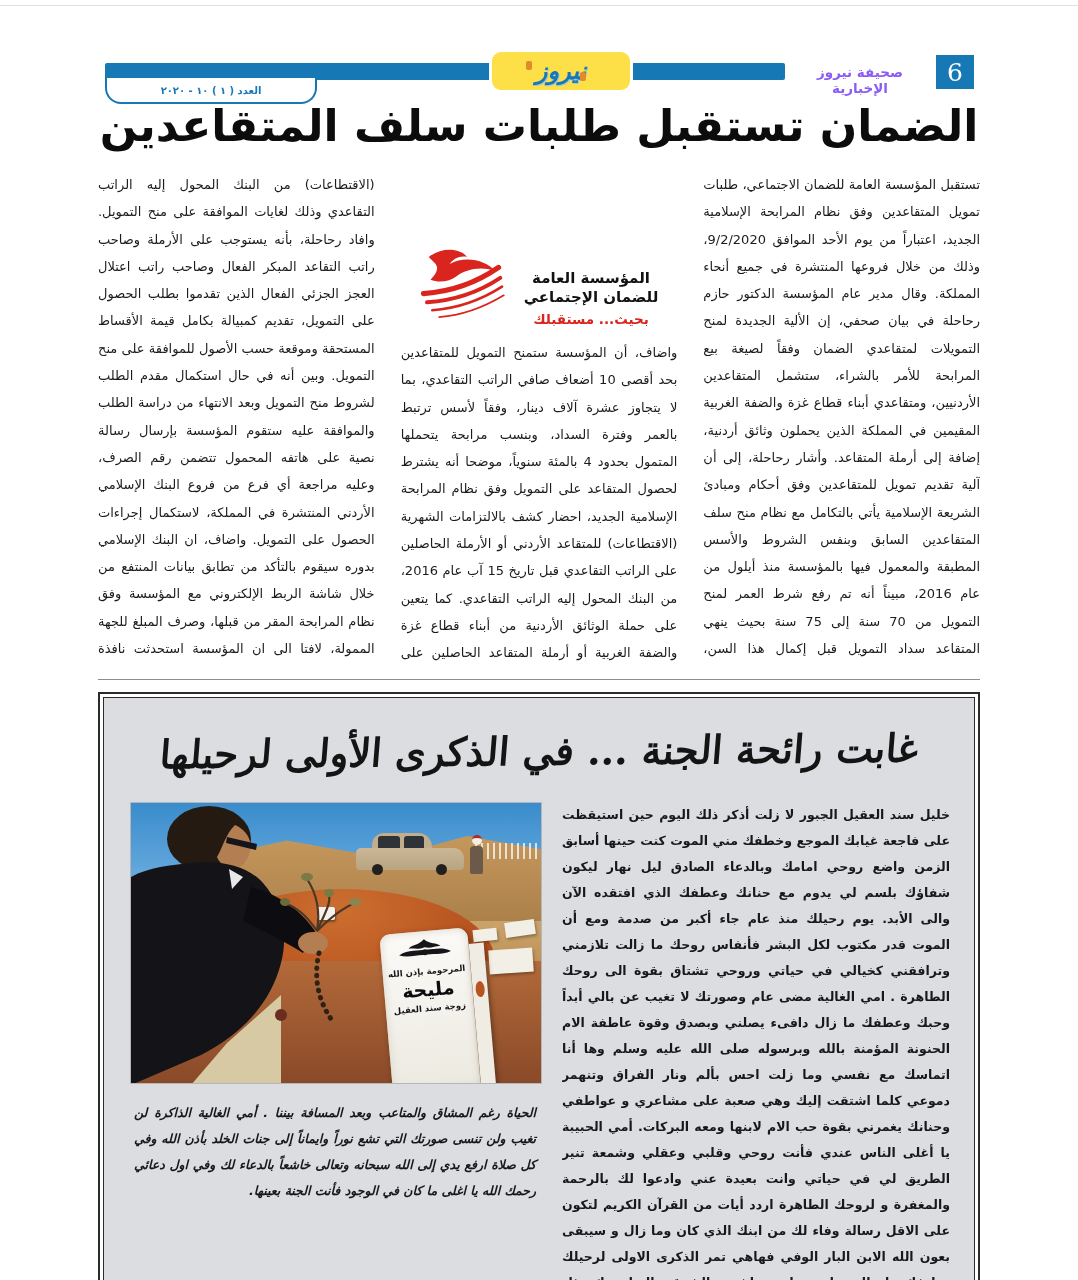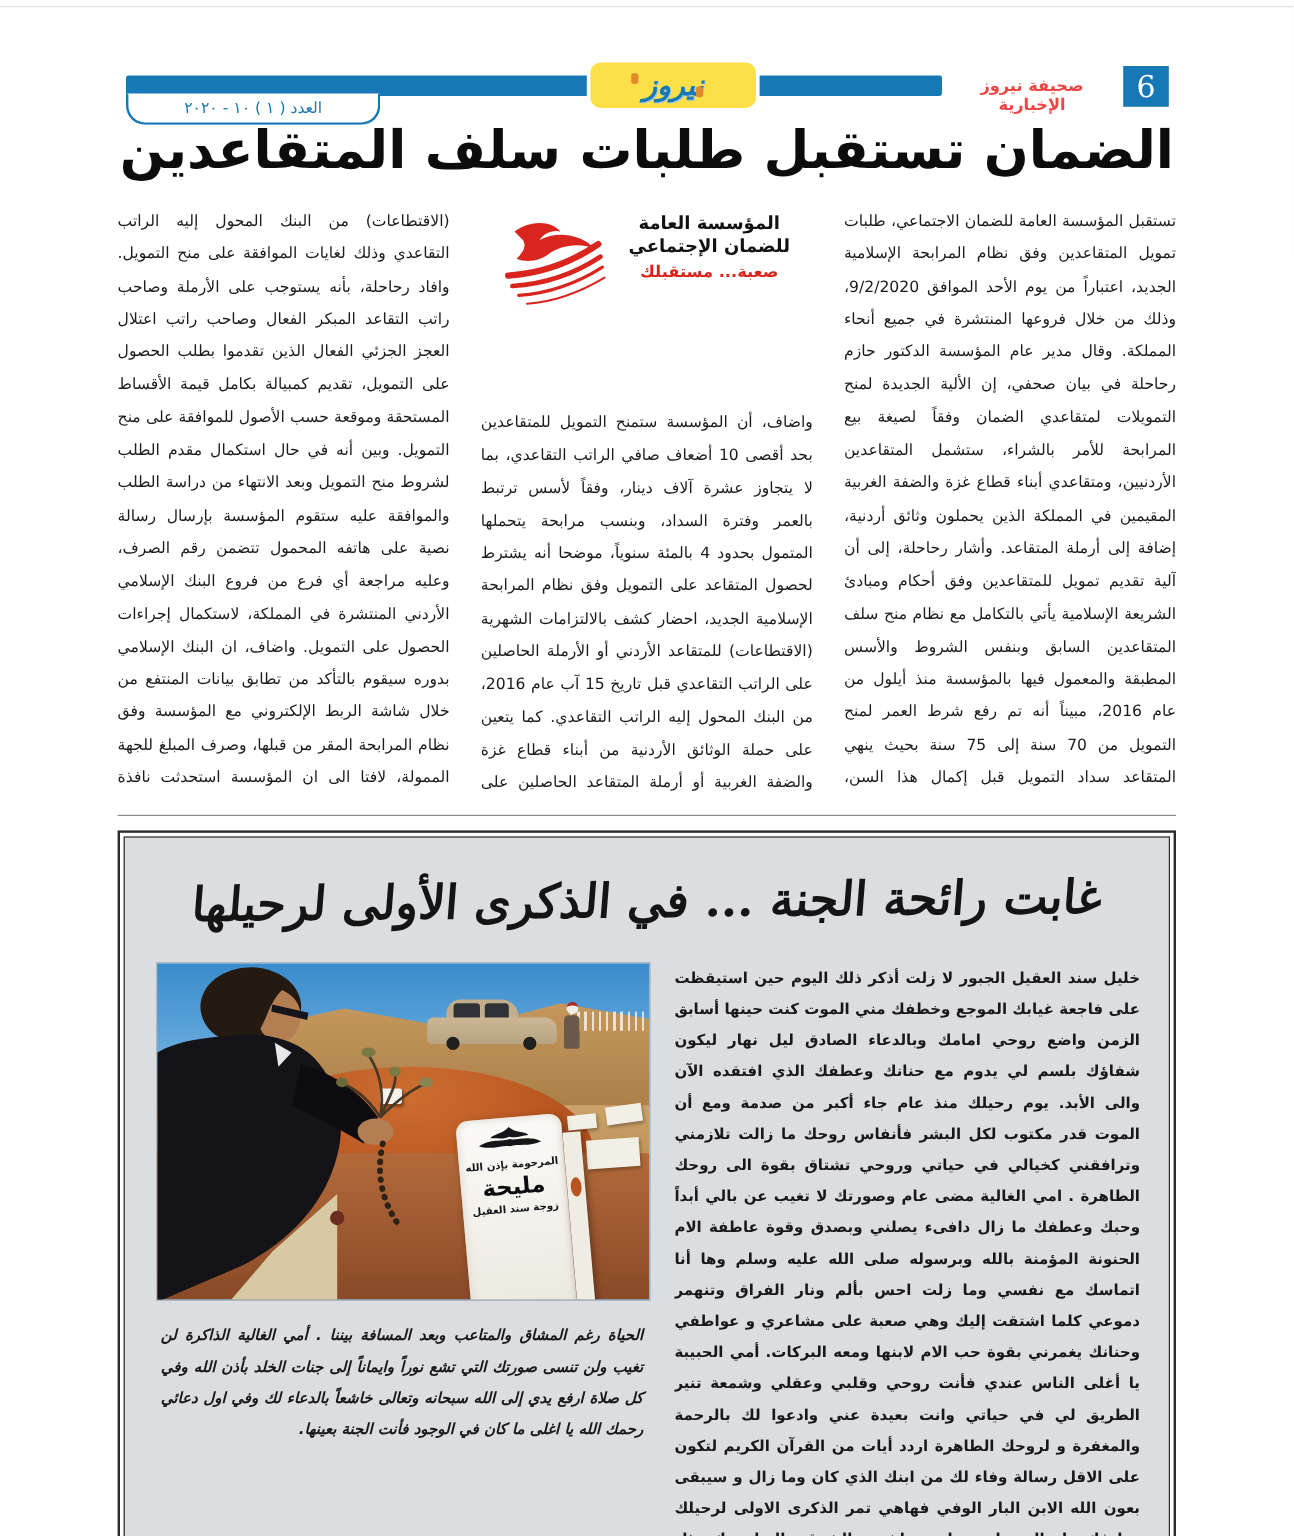--- a/index.html
+++ b/index.html
@@ -19,39 +19,39 @@
   .header-bar {
     position:absolute; left:105px; top:63px; width:680px; height:17px;
     background:#1778b6; border-radius:2px;
   }
   .issue-tab {
     position:absolute; left:105px; top:78px; width:212px; height:26px;
     background:#ffffff; border:2px solid #1778b6; border-top:none;
     border-radius:0 0 16px 16px;
     display:flex; align-items:center; justify-content:center;
   }
-  .issue-tab span { color:#1778b6; font-size:13px; font-weight:normal; direction:rtl; }
+  .issue-tab span { color:#1778b6; font-size:10px; font-weight:bold; direction:rtl; }
   .masthead {
     position:absolute; left:492px; top:52px; width:138px; height:38px;
     background:#fde047; border-radius:9px;
     display:flex; align-items:center; justify-content:center;
     box-shadow:0 0 0 3px #ffffff;
   }
   .masthead .mast-text {
     color:#1778b6; font-weight:bold; font-size:24px; letter-spacing:-1px;
     text-shadow:1px 1px 0 #9cc6e2; font-style:italic;
   }
   .masthead .dot1, .masthead .dot2 {
     position:absolute; width:6px; height:9px; background:#e08a2c; border-radius:2px;
   }
   .masthead .dot1 { left:34px; top:9px; }
   .masthead .dot2 { left:88px; top:20px; }
   .paper-name {
     position:absolute; left:788px; top:64px; width:144px;
-    color:#ef4444; font-weight:bold; font-size:13.5px; text-align:center; direction:rtl;
+    color:#8b5cf6; font-weight:bold; font-size:13.5px; text-align:center; direction:rtl;
   }
   .page-num {
     position:absolute; left:936px; top:55px; width:38px; height:34px;
     background:#1778b6; color:#fff;
     font-family:"DejaVu Serif", serif; font-size:25px;
     display:flex; align-items:center; justify-content:center;
   }
 
   
   .content { position:absolute; top:100px; left:98px; width:882px; }
@@ -65,21 +65,21 @@
     display:flex; direction:rtl; gap:26px;
     height:492px; overflow:hidden;
   }
   .article1 .col { flex:1 1 0; overflow:hidden; }
   .article1 p {
     margin:0; text-align:justify; direction:rtl;
     font-size:13px; line-height:2.1; color:#1b1b1b;
   }
 
   .gosi-logo {
-    height:168px; display:flex; direction:rtl; align-items:flex-start;
+    height:168px; display:flex; direction:rtl; align-items:flex-end;
     justify-content:center; gap:8px; padding:6px 0 12px 0;
   }
   .gosi-text { text-align:center; direction:rtl; }
   .gosi-l1 { font-size:15px; font-weight:bold; color:#121212; line-height:1.25; }
   .gosi-l2 { font-size:15px; font-weight:bold; color:#121212; line-height:1.2; }
   .gosi-slogan { font-size:13.5px; font-weight:bold; color:#d9251d; margin-top:5px; }
   .gosi-swoosh { width:96px; height:86px; flex:0 0 auto; }
 
   .art-divider { border:none; border-top:1px solid #8d8d8d; margin:16px 0 12px 0; }
 
@@ -211,21 +211,21 @@
     <section class="article1">
       <div class="col">
         <p>تستقبل المؤسسة العامة للضمان الاجتماعي، طلبات تمويل المتقاعدين وفق نظام المرابحة الإسلامية الجديد، اعتباراً من يوم الأحد الموافق 9/2/2020، وذلك من خلال فروعها المنتشرة في جميع أنحاء المملكة. وقال مدير عام المؤسسة الدكتور حازم رحاحلة في بيان صحفي، إن الألية الجديدة لمنح التمويلات لمتقاعدي الضمان وفقاً لصيغة بيع المرابحة للأمر بالشراء، ستشمل المتقاعدين الأردنيين، ومتقاعدي أبناء قطاع غزة والضفة الغربية المقيمين في المملكة الذين يحملون وثائق أردنية، إضافة إلى أرملة المتقاعد. وأشار رحاحلة، إلى أن آلية تقديم تمويل للمتقاعدين وفق أحكام ومبادئ الشريعة الإسلامية يأتي بالتكامل مع نظام منح سلف المتقاعدين السابق وبنفس الشروط والأسس المطبقة والمعمول فيها بالمؤسسة منذ أيلول من عام 2016، مبيناً أنه تم رفع شرط العمر لمنح التمويل من 70 سنة إلى 75 سنة بحيث ينهي المتقاعد سداد التمويل قبل إكمال هذا السن، شريطة أن لا تتجاوز مدة التقسيط 60 شهراً. وفي حال تقدم المتقاعد الحاصل على سلفة سابقاً بطلب تمويل جديد يشترط عليه تسديد السلفة الفعالة.</p>
       </div>
 
       <div class="col">
         <div class="gosi-logo">
           <div class="gosi-text">
             <div class="gosi-l1">المؤسسة العامة</div>
             <div class="gosi-l2">للضمان الإجتماعي</div>
-            <div class="gosi-slogan">صعبة... مستقبلك</div>
+            <div class="gosi-slogan">بحيث... مستقبلك</div>
           </div>
           <svg class="gosi-swoosh" viewBox="0 0 110 90" aria-hidden="true">
             <path d="M10 14 C26 2 46 4 54 14 C46 12 38 16 34 22 C52 12 76 18 86 30 C70 24 52 28 42 36 C34 42 22 44 12 40 C18 34 22 28 18 22 Z" fill="#d9251d"></path>
             <path d="M4 56 C34 54 64 44 90 26" stroke="#d9251d" stroke-width="6" fill="none" stroke-linecap="round"></path>
             <path d="M8 66 C38 64 68 54 92 38" stroke="#d9251d" stroke-width="4.5" fill="none" stroke-linecap="round"></path>
             <path d="M14 75 C44 73 72 62 94 48" stroke="#d9251d" stroke-width="3" fill="none" stroke-linecap="round"></path>
             <path d="M22 83 C50 81 76 70 96 58" stroke="#d9251d" stroke-width="2" fill="none" stroke-linecap="round"></path>
           </svg>
         </div>
         <p>واضاف، أن المؤسسة ستمنح التمويل للمتقاعدين بحد أقصى 10 أضعاف صافي الراتب التقاعدي، بما لا يتجاوز عشرة آلاف دينار، وفقاً لأسس ترتبط بالعمر وفترة السداد، وبنسب مرابحة يتحملها المتمول بحدود 4 بالمئة سنوياً، موضحا أنه يشترط لحصول المتقاعد على التمويل وفق نظام المرابحة الإسلامية الجديد، احضار كشف بالالتزامات الشهرية (الاقتطاعات) للمتقاعد الأردني أو الأرملة الحاصلين على الراتب التقاعدي قبل تاريخ 15 آب عام 2016، من البنك المحول إليه الراتب التقاعدي. كما يتعين على حملة الوثائق الأردنية من أبناء قطاع غزة والضفة الغربية أو أرملة المتقاعد الحاصلين على الراتب التقاعدي قبل تاريخ الأول من آذار 2020، احضار كشف بالالتزامات الشهرية</p>

